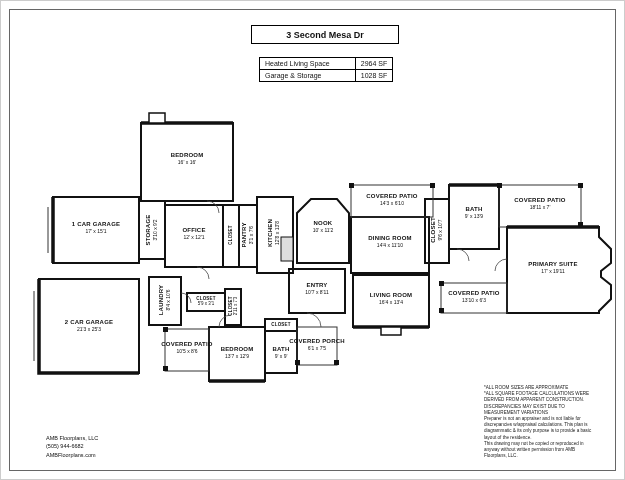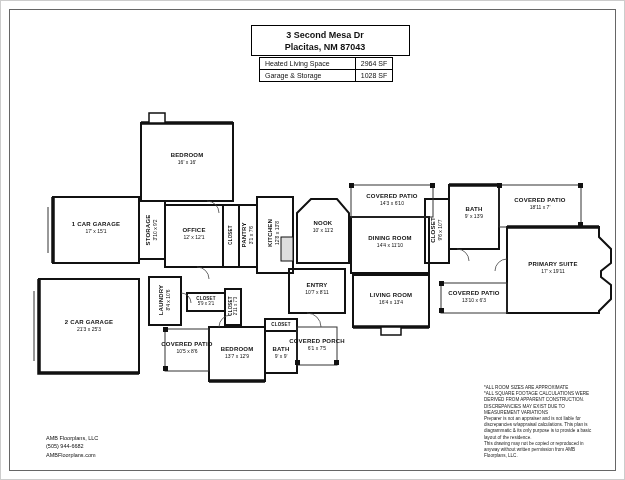--- a/index.html
+++ b/index.html
@@ -4,21 +4,21 @@
 <style>
   html,body{margin:0;padding:0;}
   .page{
     position:relative;width:625px;height:480px;background:#ffffff;
     font-family:"Liberation Sans", sans-serif;color:#111;overflow:hidden;
     border:1px solid #cccccc;box-sizing:border-box;
   }
   .sheet-border{position:absolute;inset:8px;border:1px solid #666;pointer-events:none;}
   .title-box{
     position:absolute;left:250px;top:24px;width:146px;border:1px solid #000;
-    text-align:center;padding:3px 11px 2px 0;background:#fff;
+    text-align:center;padding:3px 0 2px 0;background:#fff;
   }
   .title-box .addr{font-size:9px;font-weight:bold;line-height:1.35;}
   .summary-table{
     position:absolute;left:258px;top:56px;width:132px;border:1px solid #000;background:#fff;
   }
   .srow{display:flex;align-items:center;height:11px;border-bottom:1px solid #000;}
   .srow:last-child{border-bottom:none;}
   .slabel{flex:1;font-size:7px;padding-left:5px;}
   .svalue{width:36px;border-left:1px solid #000;font-size:7px;text-align:center;height:100%;line-height:11px;}
   svg.plan{position:absolute;left:0;top:0;}
@@ -38,21 +38,20 @@
   }
 </style>
 </head>
 <body>
 
 <div class="page">
   <div class="sheet-border"></div>
 
   <div class="title-box">
     <div class="addr">3 Second Mesa Dr</div>
-    <div class="addr">Placitas, NM 87043</div>
   </div>
 
   <div class="summary-table">
     <div class="srow">
       <span class="slabel">Heated Living Space</span>
       <span class="svalue">2964 SF</span>
     </div>
     <div class="srow">
       <span class="slabel">Garage &amp; Storage</span>
       <span class="svalue">1028 SF</span>

